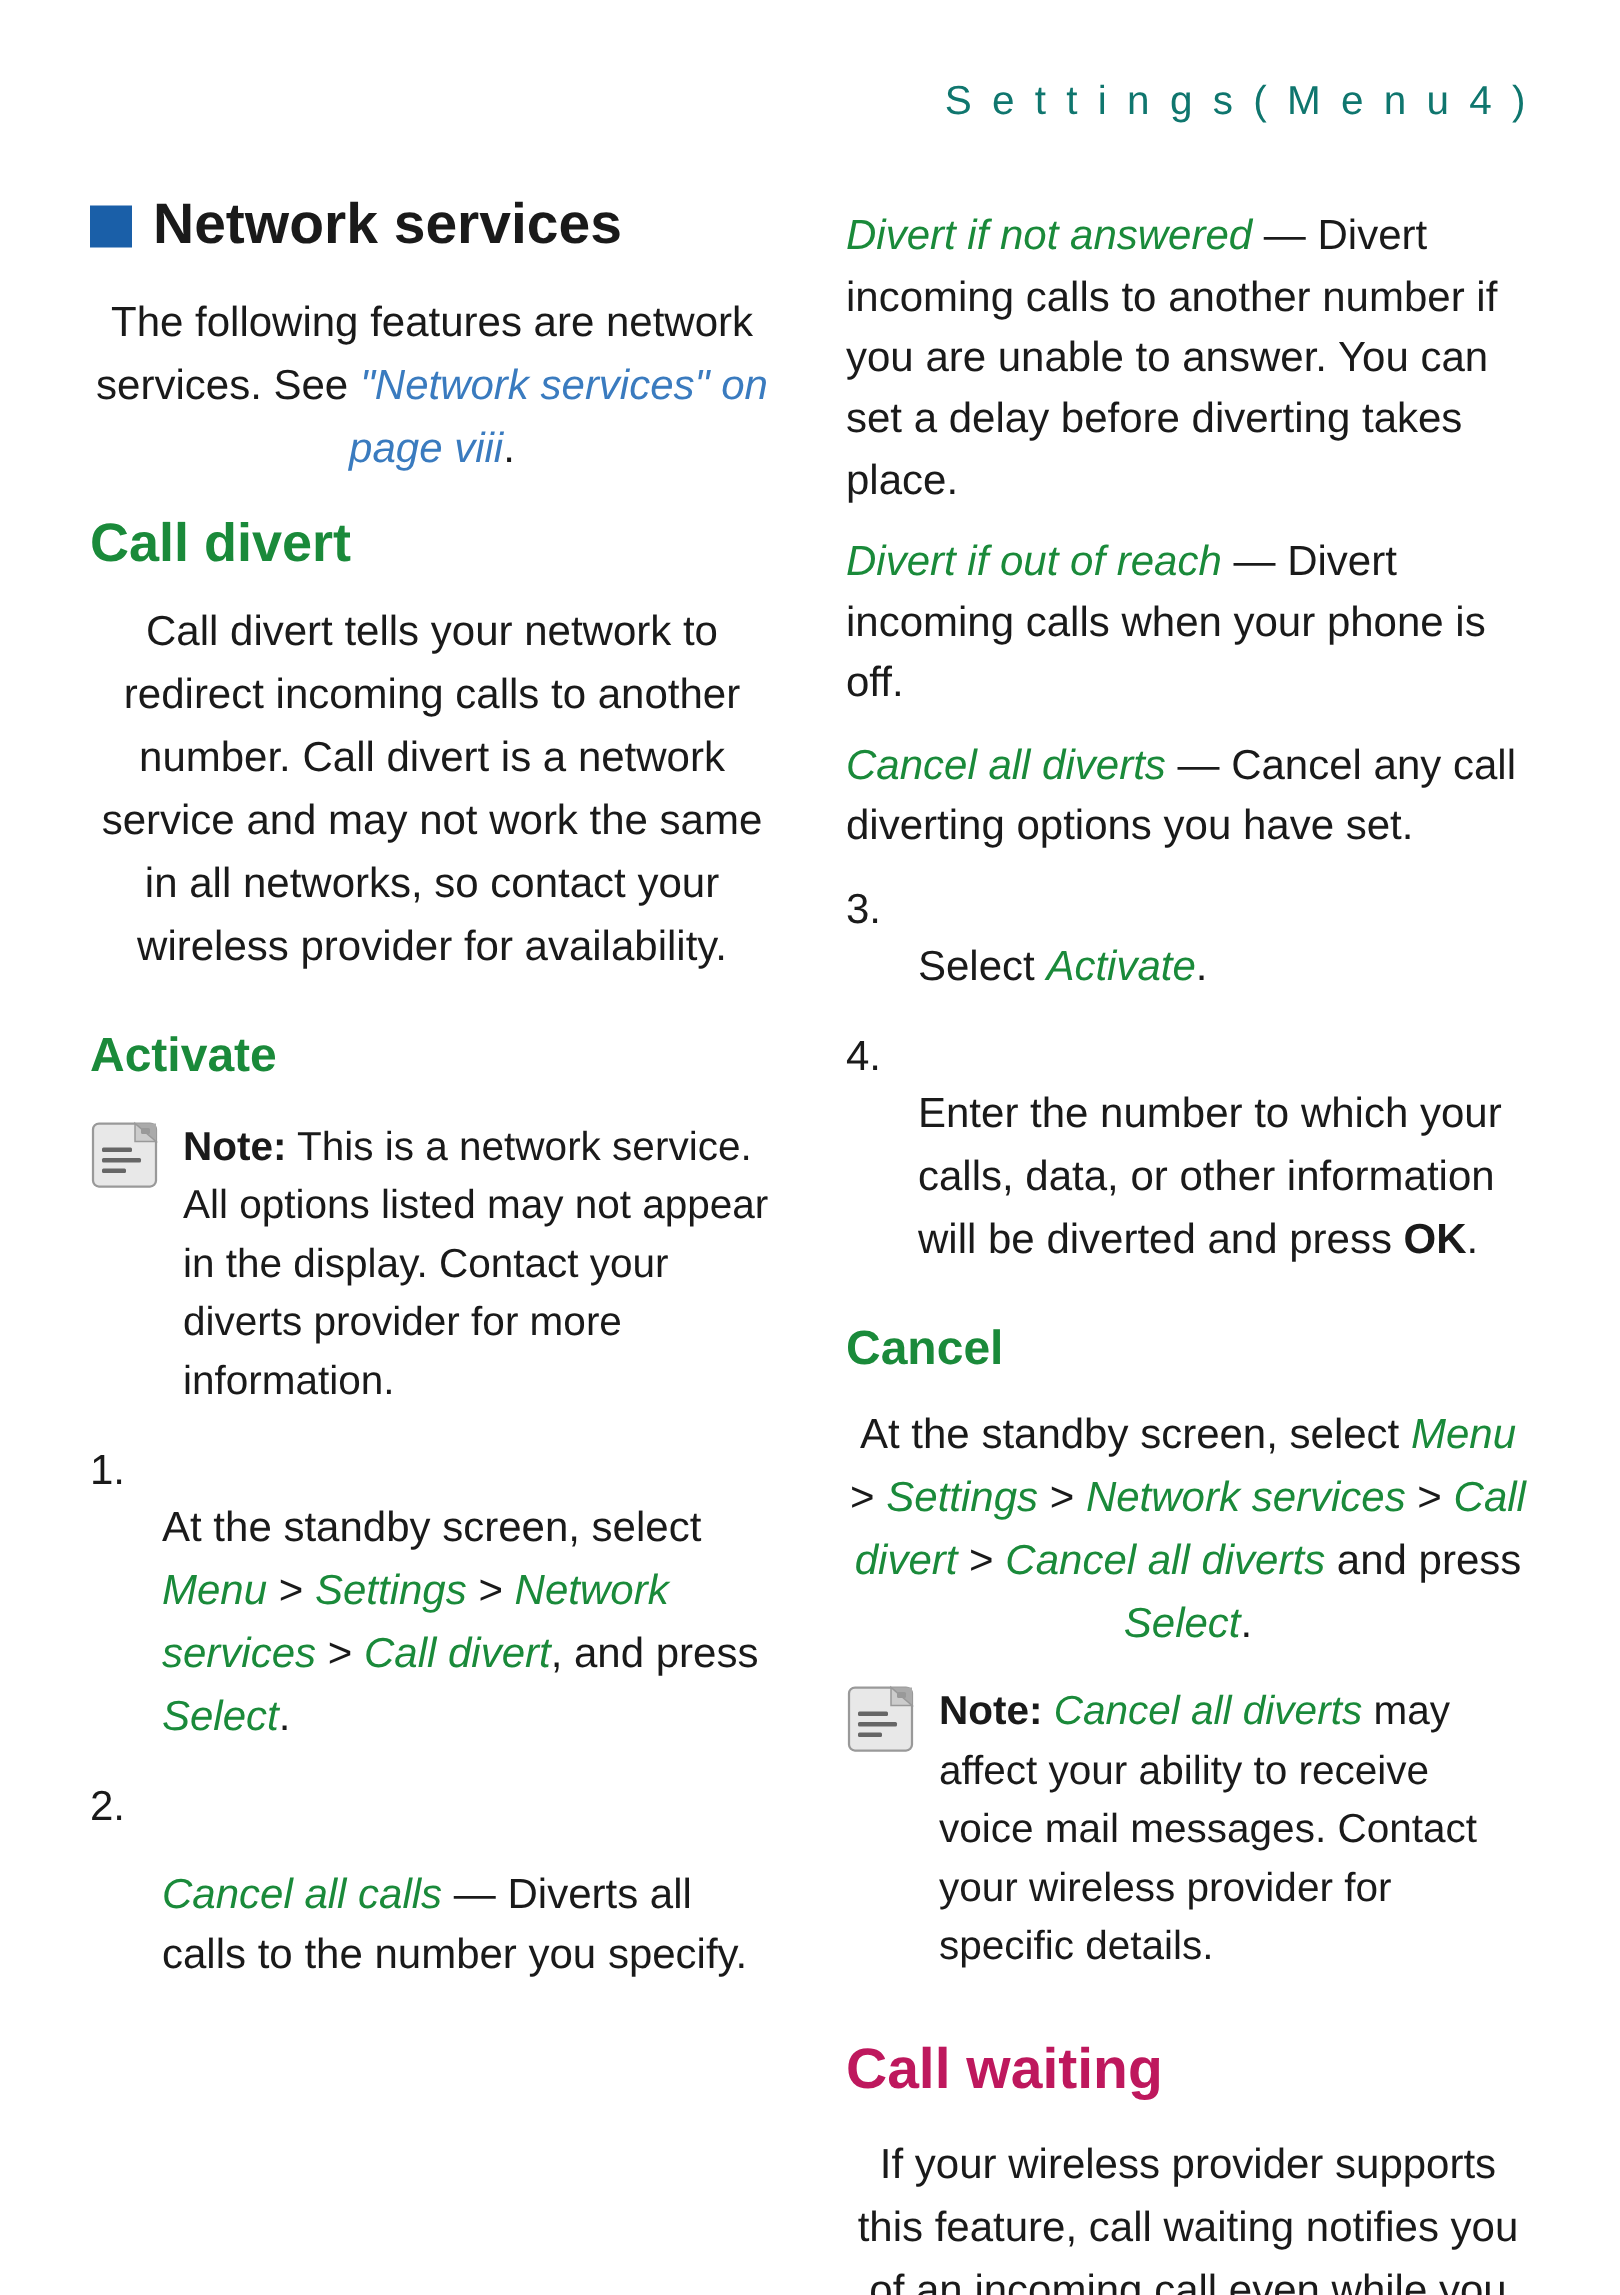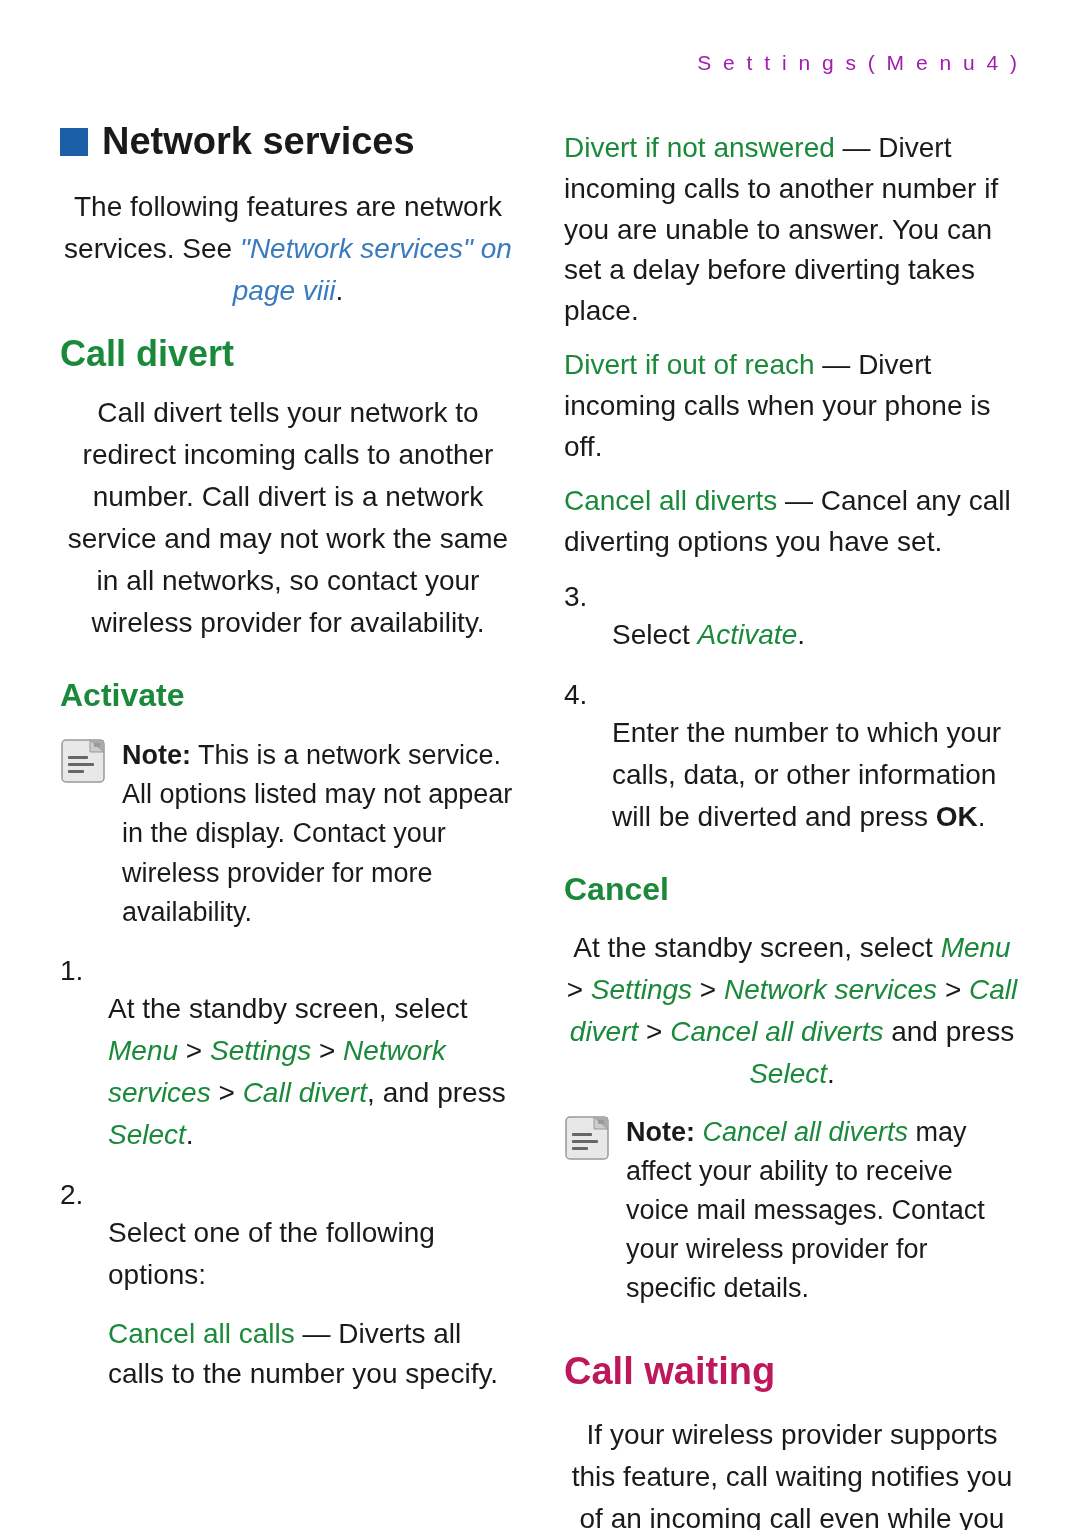--- a/index.html
+++ b/index.html
@@ -17,23 +17,23 @@
 
     .page-container {
       width: 1080px;
       min-height: 1530px;
       padding: 48px 60px 60px 60px;
       position: relative;
     }
 
     .header-line {
       text-align: right;
-      font-size: 21px;
+      font-size: 27px;
       letter-spacing: 3px;
-      color: #a21caf;
+      color: #0f766e;
       margin-bottom: 36px;
       font-style: normal;
     }
 
     .two-col {
       display: flex;
       gap: 48px;
     }
 
     .col-left {
@@ -140,20 +140,21 @@
     .list-content {
       flex: 1;
       margin-top: 38px;
     }
 
     .option-block {
       margin: 14px 0 14px 0;
     }
 
     .option-title {
+      font-style: italic;
       color: #1a8a3a;
       display: inline;
     }
 
     .option-dash {
       display: inline;
     }
 
     .green-italic {
       color: #1a8a3a;
@@ -218,36 +219,33 @@
         <svg class="note-icon" viewBox="0 0 46 46" xmlns="http://www.w3.org/2000/svg">
           <rect x="2" y="2" width="42" height="42" rx="4" fill="#e8e8e8" stroke="#999" stroke-width="1.5"></rect>
           <rect x="8" y="18" width="20" height="3" rx="1" fill="#666"></rect>
           <rect x="8" y="25" width="26" height="3" rx="1" fill="#666"></rect>
           <rect x="8" y="32" width="16" height="3" rx="1" fill="#666"></rect>
           <polygon points="30,2 44,14 44,2" fill="#aaa"></polygon>
           <polygon points="30,2 30,14 44,14" fill="#ccc" stroke="#999" stroke-width="1"></polygon>
           <rect x="34" y="5" width="6" height="4" fill="#999" rx="1"></rect>
         </svg>
         <div class="note-text">
-          <span class="note-bold">Note:</span><span> This is a network service. All options listed may not appear in the display. Contact your wireless provider for more availability.</span>
+          <span class="note-bold">Note:</span><span> This is a network service. All options listed may not appear in the display. Contact your diverts provider for more information.</span>
         </div>
       </div>
 
       <div class="list-item">
         <span class="list-num">1.</span>
         <div class="list-content">
           <span>At the standby screen, select </span><span class="green-italic">Menu</span><span> &gt; </span><span class="green-italic">Settings</span><span> &gt; </span><span class="green-italic">Network services</span><span> &gt; </span><span class="green-italic">Call divert</span><span>, and press </span><span class="green-italic">Select</span><span>.</span>
         </div>
       </div>
 
       <div class="list-item">
         <span class="list-num">2.</span>
-        <div class="list-content">
-          <span>Select one of the following options:</span>
-        </div>
       </div>
 
       <div class="option-block" style="margin-left:48px;">
         <span class="option-title">Cancel all calls</span><span class="option-dash"> — </span><span>Diverts all calls to the number you specify.</span>
       </div>
 
     </div>
 
     <div class="col-right">
 

